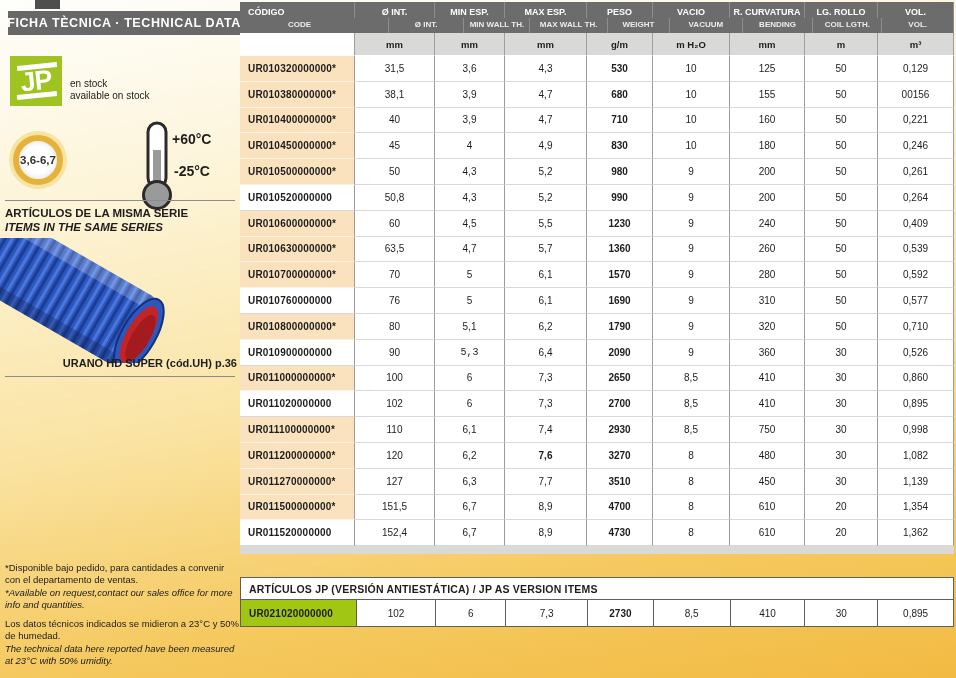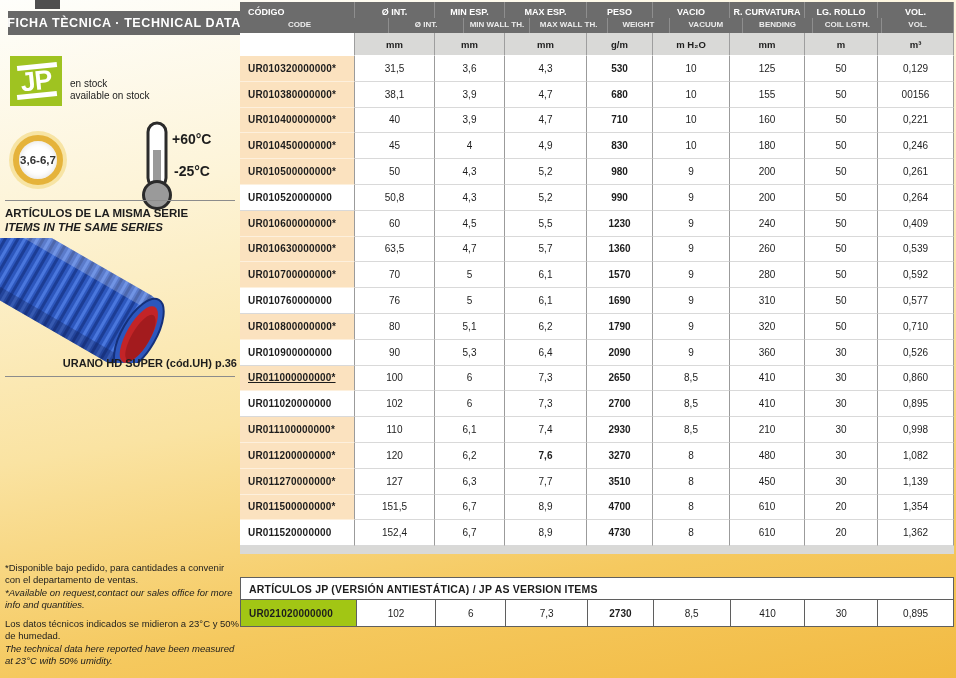--- a/index.html
+++ b/index.html
@@ -289,30 +289,30 @@
           <div class="td val" style="width: 82px;">6,2</div>
           <div class="td val bold" style="width: 66px;">1790</div>
           <div class="td val" style="width: 77px;">9</div>
           <div class="td val" style="width: 75px;">320</div>
           <div class="td val" style="width: 73px;">50</div>
           <div class="td val" style="width: 76px;">0,710</div>
         </div>
         <div class="trow">
           <div class="td code" style="width: 115px;">UR010900000000</div>
           <div class="td val" style="width: 80px;">90</div>
-          <div class="td val" style="width: 70px;">5,3</div>
+          <div class="td val" style="width: 70px; font-family: Liberation Mono, monospace;">5,3</div>
           <div class="td val" style="width: 82px;">6,4</div>
           <div class="td val bold" style="width: 66px;">2090</div>
           <div class="td val" style="width: 77px;">9</div>
           <div class="td val" style="width: 75px;">360</div>
           <div class="td val" style="width: 73px;">30</div>
           <div class="td val" style="width: 76px;">0,526</div>
         </div>
         <div class="trow">
-          <div class="td code hl" style="width: 115px; text-decoration: underline;">UR011000000000*</div>
+          <div class="td code hl" style="width: 115px;">UR011000000000*</div>
           <div class="td val" style="width: 80px;">100</div>
           <div class="td val" style="width: 70px;">6</div>
           <div class="td val" style="width: 82px;">7,3</div>
           <div class="td val bold" style="width: 66px;">2650</div>
           <div class="td val" style="width: 77px;">8,5</div>
           <div class="td val" style="width: 75px;">410</div>
           <div class="td val" style="width: 73px;">30</div>
           <div class="td val" style="width: 76px;">0,860</div>
         </div>
         <div class="trow">
@@ -326,21 +326,21 @@
           <div class="td val" style="width: 73px;">30</div>
           <div class="td val" style="width: 76px;">0,895</div>
         </div>
         <div class="trow">
           <div class="td code hl" style="width: 115px;">UR011100000000*</div>
           <div class="td val" style="width: 80px;">110</div>
           <div class="td val" style="width: 70px;">6,1</div>
           <div class="td val" style="width: 82px;">7,4</div>
           <div class="td val bold" style="width: 66px;">2930</div>
           <div class="td val" style="width: 77px;">8,5</div>
-          <div class="td val" style="width: 75px;">210</div>
+          <div class="td val" style="width: 75px;">750</div>
           <div class="td val" style="width: 73px;">30</div>
           <div class="td val" style="width: 76px;">0,998</div>
         </div>
         <div class="trow">
           <div class="td code hl" style="width: 115px;">UR011200000000*</div>
           <div class="td val" style="width: 80px;">120</div>
           <div class="td val" style="width: 70px;">6,2</div>
           <div class="td val" style="width: 82px; font-weight: bold;">7,6</div>
           <div class="td val bold" style="width: 66px;">3270</div>
           <div class="td val" style="width: 77px;">8</div>

